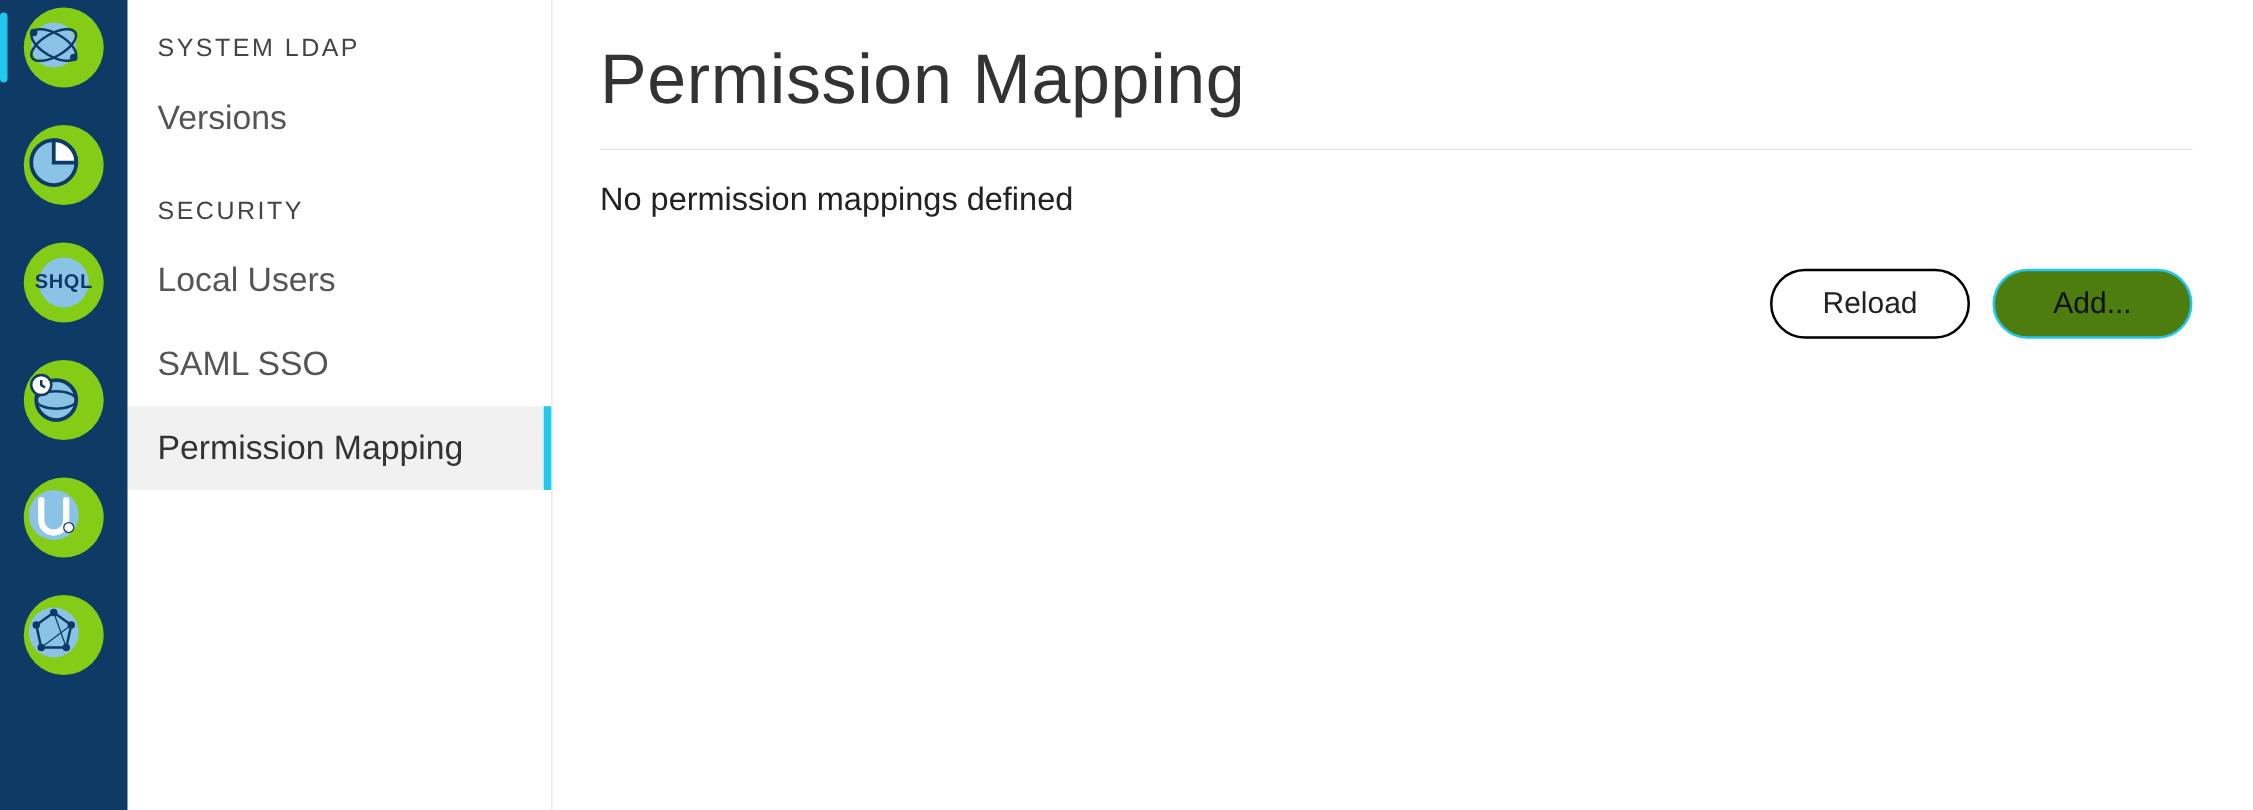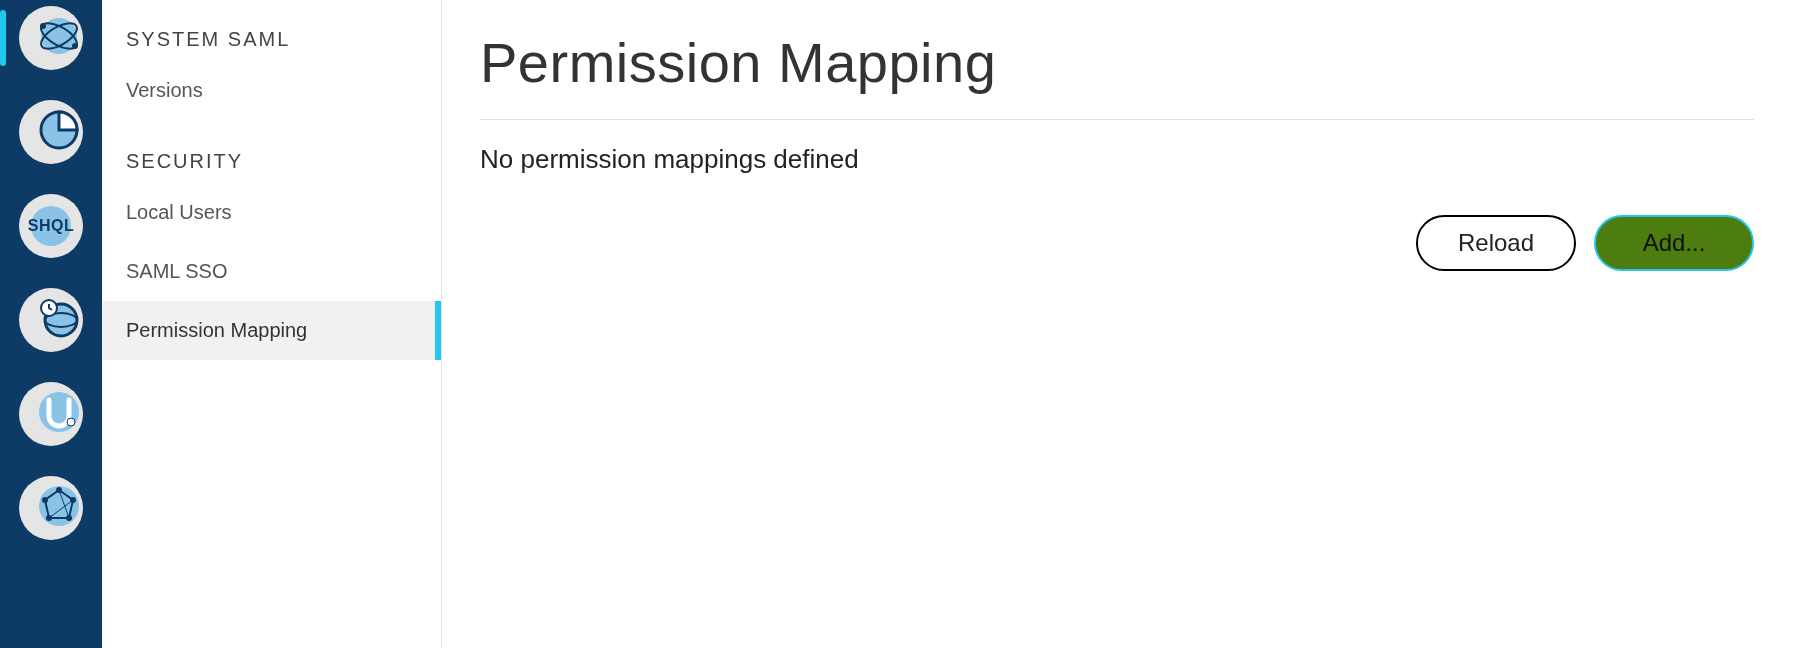--- a/index.html
+++ b/index.html
@@ -23,24 +23,24 @@
     top:10px;
     width:6px;
     height:56px;
     background:#21c7ed;
     border-radius:3px;
   }
   .rail-item {
     width:64px;
     height:64px;
     border-radius:50%;
-    background:#e5e5e5;
+    background:#84cc16;
     display:flex;
     align-items:center;
-    justify-content:flex-end;
+    justify-content:flex-start;
     cursor:pointer;
     position:relative;
   }
   .rail-item svg { width:48px; height:48px; }
 
   
   .side-nav {
     width: 340px;
     border-right:1px solid #e6e6e6;
     padding-top: 28px;
@@ -48,21 +48,21 @@
   }
   .side-section-header {
     padding: 0 24px 10px 24px;
     font-size: 20px;
     letter-spacing: 2px;
     color:#444444;
     font-weight:400;
   }
   .side-item {
     padding: 18px 24px;
-    font-size: 20px;
+    font-size: 27px;
     color:#555;
     cursor:pointer;
   }
   .side-section-gap { height: 30px; }
   .side-item.active {
     background:#f1f1f1;
     border-right:6px solid #21c7ed;
     color:#333;
   }
 
@@ -181,21 +181,21 @@
         <circle cx="10" cy="18" r="3" fill="#0d3b66"></circle>
         <line x1="24" y1="8" x2="34" y2="36" stroke="#0d3b66" stroke-width="1"></line>
         <line x1="38" y1="18" x2="14" y2="36" stroke="#0d3b66" stroke-width="1"></line>
       </svg>
     </span>
   </div>
 </div>
 
 <div class="side-nav">
 
-  <div class="side-section-header">SYSTEM SAML</div>
+  <div class="side-section-header">SYSTEM LDAP</div>
   <div class="side-item">
     <span>Versions</span>
   </div>
 
   <div class="side-section-gap"></div>
 
   <div class="side-section-header">SECURITY</div>
   <div class="side-item">
     <span>Local Users</span>
   </div>

